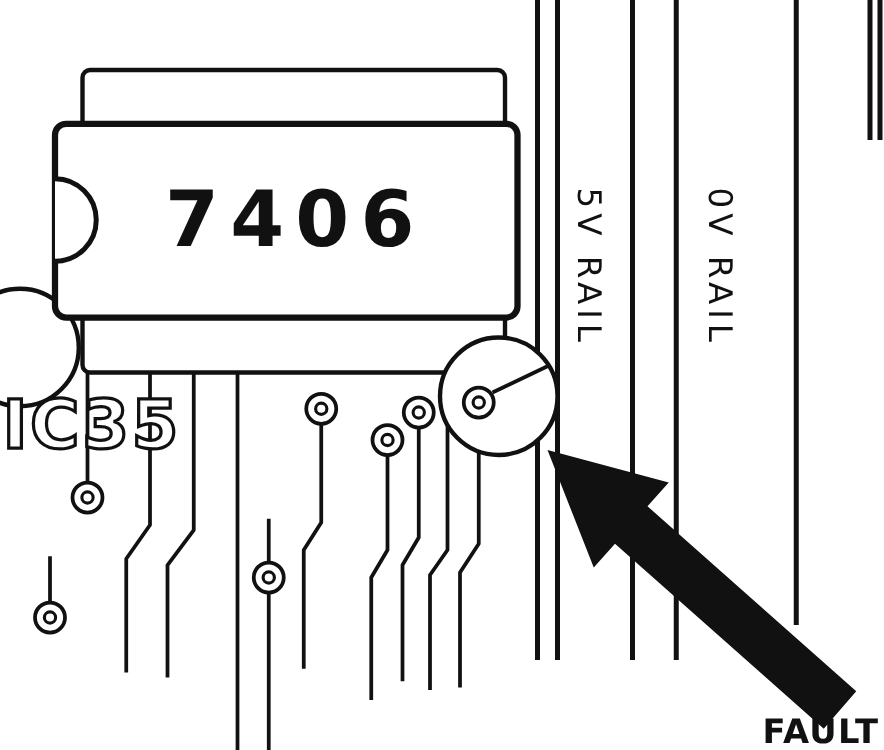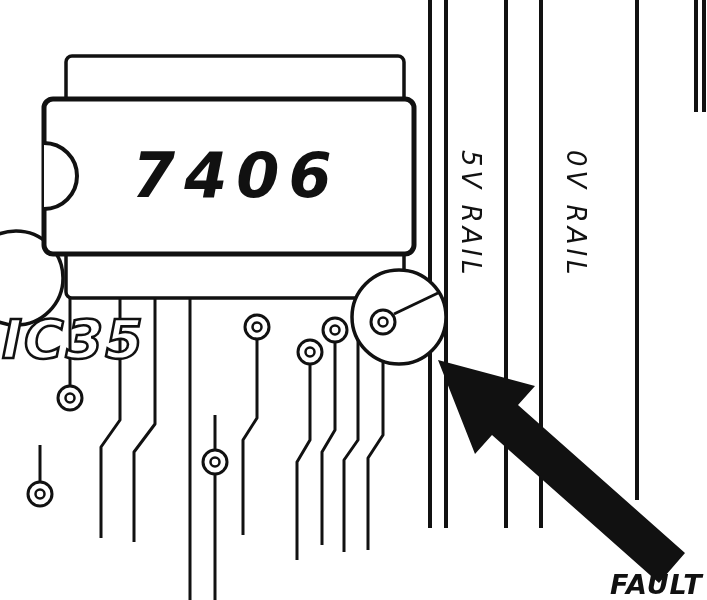--- a/index.html
+++ b/index.html
@@ -4,21 +4,20 @@
 <style>
   :root { --ink: #111111; --paper: #ffffff; }
   html, body { margin: 0; padding: 0; background: var(--paper); }
   #stage {
     position: relative;
     width: 707px;
     height: 600px;
     background: var(--paper);
     overflow: hidden;
     font-family: "DejaVu Sans", sans-serif;
-    font-style: italic;
   }
   svg { position: absolute; inset: 0; display: block; }
   .ln   { fill: none; stroke: var(--ink); stroke-width: 3; stroke-linejoin: round; stroke-linecap: butt; }
   .ln4  { fill: none; stroke: var(--ink); stroke-width: 4; stroke-linejoin: round; }
   .shp  { fill: var(--paper); stroke: var(--ink); }
   .solid{ fill: var(--ink); stroke: none; }
   .txt  { fill: var(--ink); stroke: none; font-family: "DejaVu Sans", sans-serif; }
   .hollow {
     fill: var(--paper);
     stroke: var(--ink);

